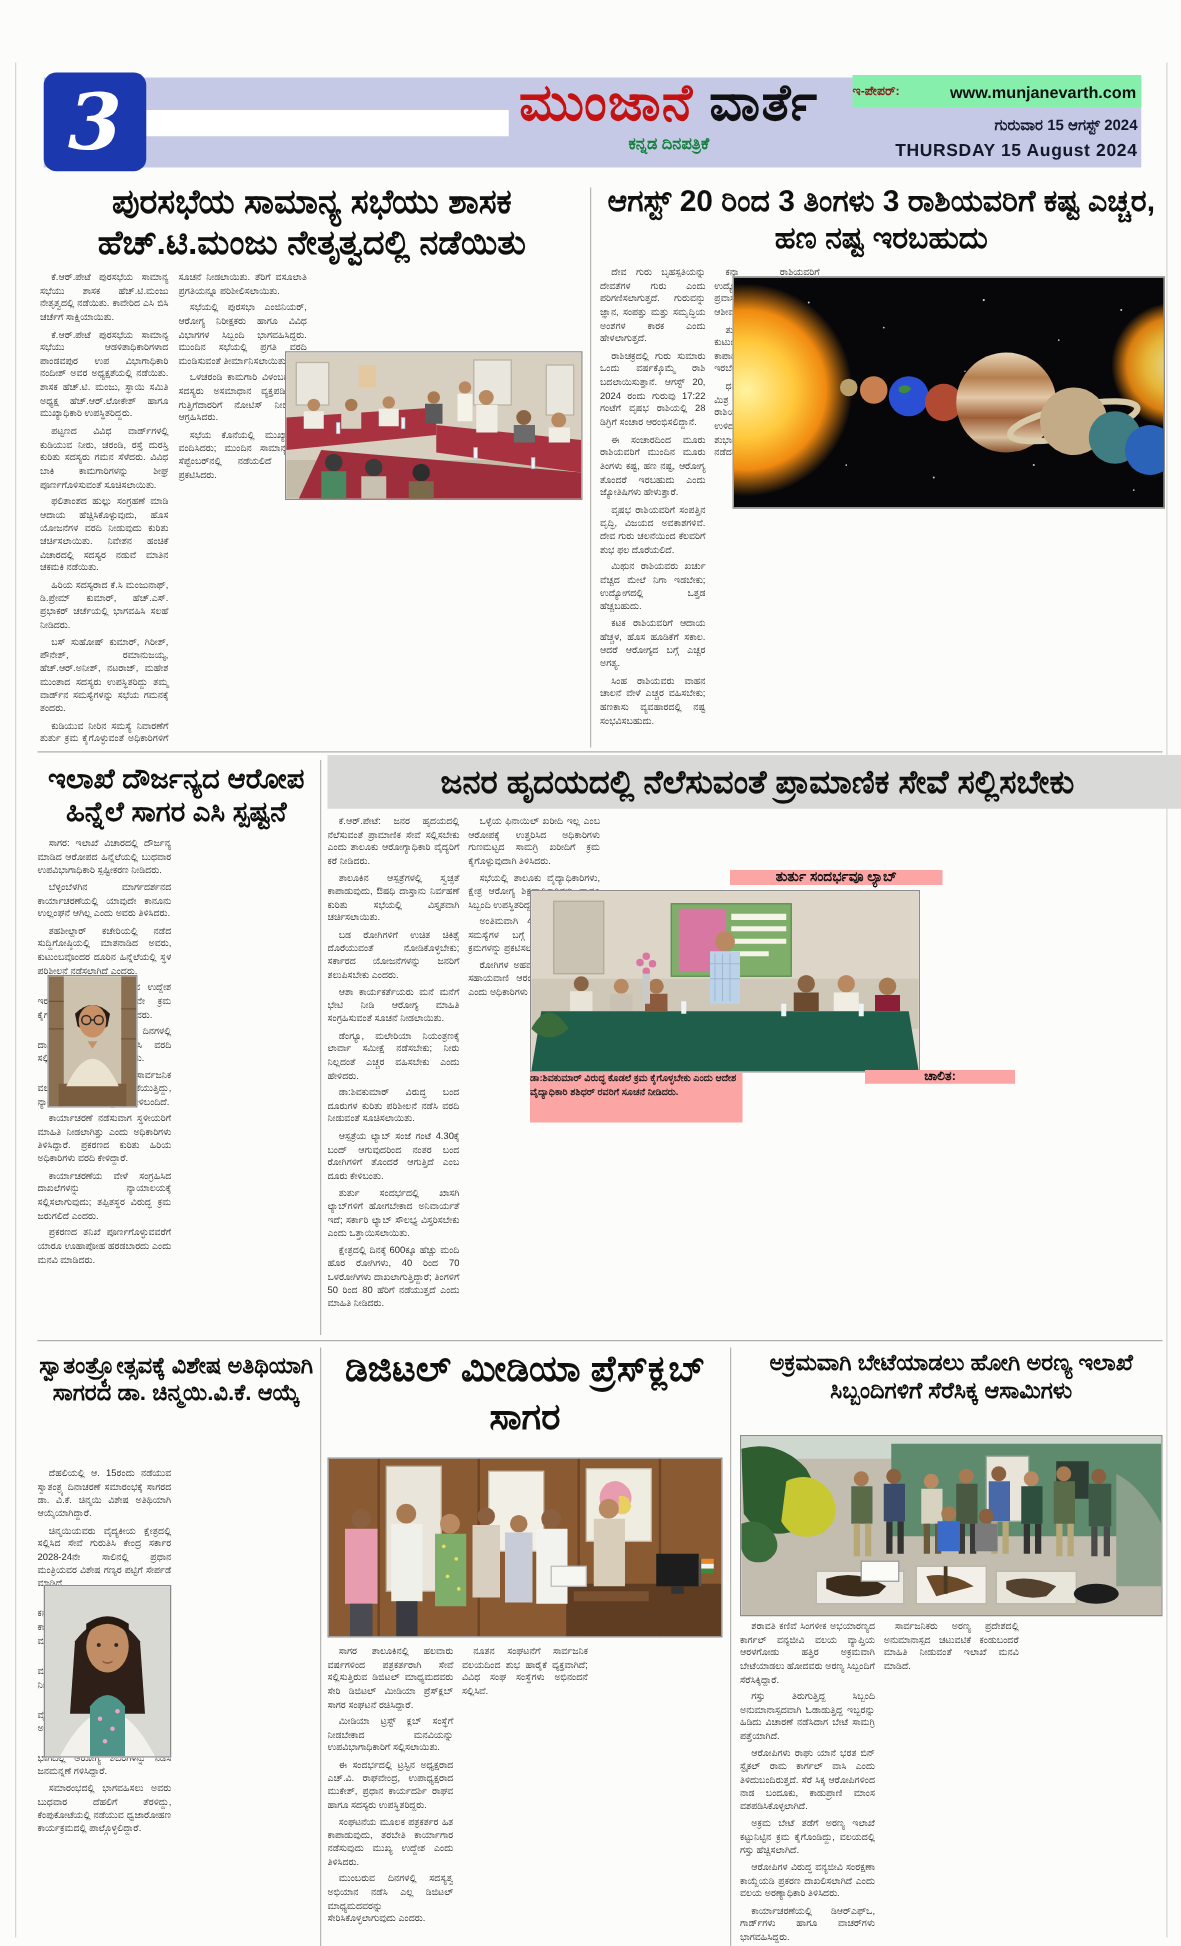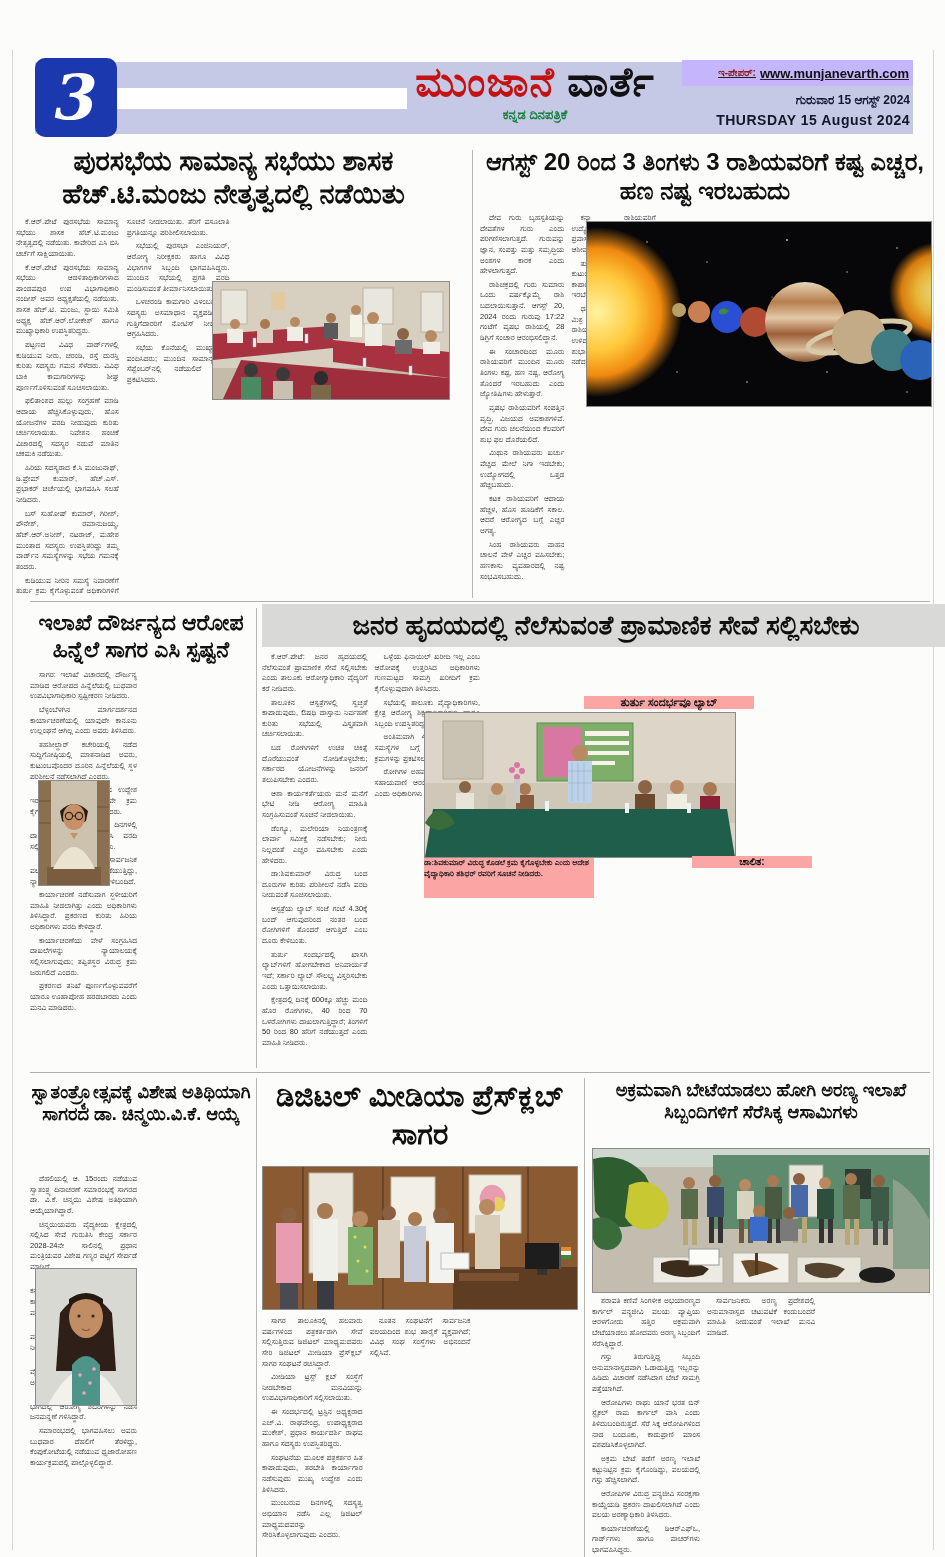--- a/index.html
+++ b/index.html
@@ -10,22 +10,22 @@
   .hdr-band{position:absolute;left:35px;top:62px;width:878px;height:72px;background:#c6c9e6;}
   .hdr-numbox{position:absolute;left:35px;top:58px;width:82px;height:79px;background:#1c38ae;
               border-radius:10px;display:flex;align-items:center;justify-content:center;}
   .hdr-num{font-family:"DejaVu Serif","Liberation Serif",serif;font-style:italic;font-weight:bold;
            font-size:62px;color:#fff;line-height:1;}
   .hdr-whitestrip{position:absolute;left:117px;top:88px;width:290px;height:21px;background:#fff;}
   .masthead{position:absolute;left:370px;top:60px;width:330px;text-align:center;}
   .masthead .mh{font-size:41px;font-weight:bold;letter-spacing:1px;line-height:1.1;}
   .mh-red{color:#c41111;} .mh-black{color:#111;}
   .tagline{font-size:13px;font-weight:bold;color:#15803d;margin-top:2px;}
-  .hdr-epaper{position:absolute;left:682px;top:60px;width:231px;height:26px;background:#c4b5fd;
-              display:flex;align-items:center;justify-content:flex-end;padding-right:4px;box-sizing:border-box;text-decoration:underline;}
+  .hdr-epaper{position:absolute;left:682px;top:60px;width:231px;height:26px;background:#86efac;
+              display:flex;align-items:center;justify-content:space-between;padding-right:4px;box-sizing:border-box;}
   .hdr-epaper .lab{font-size:10px;font-weight:bold;color:#8b1a1a;margin-right:4px;}
   .hdr-epaper .url{font-size:13px;font-weight:bold;color:#111;}
   .hdr-date-kn{position:absolute;left:640px;top:93px;width:270px;text-align:right;
                font-size:12px;font-weight:bold;color:#15172b;}
   .hdr-date-en{position:absolute;left:640px;top:112px;width:270px;text-align:right;
                font-size:14px;font-weight:bold;color:#15172b;letter-spacing:.5px;}
   
   .article{position:absolute;}
   .headline{font-weight:bold;color:#101010;text-align:center;line-height:1.22;}
   .cols{position:absolute;overflow:hidden;column-fill:auto;}
@@ -69,21 +69,21 @@
       <div class="tagline">ಕನ್ನಡ ದಿನಪತ್ರಿಕೆ</div>
     </div>
     <div class="hdr-epaper">
       <span class="lab">ಇ-ಪೇಪರ್:</span>
       <span class="url">www.munjanevarth.com</span>
     </div>
     <div class="hdr-date-kn">ಗುರುವಾರ 15 ಆಗಸ್ಟ್ 2024</div>
     <div class="hdr-date-en">THURSDAY 15 August 2024</div>
   </div>
 
-  <div class="article" style="left:16px;top:145px;width:435px;height:455px;">
+  <div class="article" style="left:32px;top:145px;width:435px;height:455px;">
     <div class="headline a1-headline">ಪುರಸಭೆಯ ಸಾಮಾನ್ಯ ಸಭೆಯು ಶಾಸಕ ಹೆಚ್.ಟಿ.ಮಂಜು ನೇತೃತ್ವದಲ್ಲಿ ನಡೆಯಿತು</div>
     <div class="cols" style="left:0;top:72px;width:435px;height:383px;column-count:4;column-gap:8px;">
         <p>ಕೆ.ಆರ್.ಪೇಟೆ ಪುರಸಭೆಯ ಸಾಮಾನ್ಯ ಸಭೆಯು ಶಾಸಕ ಹೆಚ್.ಟಿ.ಮಂಜು ನೇತೃತ್ವದಲ್ಲಿ ನಡೆಯಿತು. ಕಾವೇರಿದ ಎಸಿ ಬಿಸಿ ಚರ್ಚೆಗೆ ಸಾಕ್ಷಿಯಾಯಿತು.</p>
         <p>ಕೆ.ಆರ್.ಪೇಟೆ ಪುರಸಭೆಯ ಸಾಮಾನ್ಯ ಸಭೆಯು ಆಡಳಿತಾಧಿಕಾರಿಗಳಾದ ಪಾಂಡವಪುರ ಉಪ ವಿಭಾಗಾಧಿಕಾರಿ ನಂದೀಶ್ ಅವರ ಅಧ್ಯಕ್ಷತೆಯಲ್ಲಿ ನಡೆಯಿತು. ಶಾಸಕ ಹೆಚ್.ಟಿ. ಮಂಜು, ಸ್ಥಾಯಿ ಸಮಿತಿ ಅಧ್ಯಕ್ಷ ಹೆಚ್.ಆರ್.ಲೋಕೇಶ್ ಹಾಗೂ ಮುಖ್ಯಾಧಿಕಾರಿ ಉಪಸ್ಥಿತರಿದ್ದರು.</p>
         <p>ಪಟ್ಟಣದ ವಿವಿಧ ವಾರ್ಡ್‌ಗಳಲ್ಲಿ ಕುಡಿಯುವ ನೀರು, ಚರಂಡಿ, ರಸ್ತೆ ದುರಸ್ತಿ ಕುರಿತು ಸದಸ್ಯರು ಗಮನ ಸೆಳೆದರು. ವಿವಿಧ ಬಾಕಿ ಕಾಮಗಾರಿಗಳನ್ನು ಶೀಘ್ರ ಪೂರ್ಣಗೊಳಿಸುವಂತೆ ಸೂಚಿಸಲಾಯಿತು.</p>
         <p>ಫಲಿತಾಂಶದ ಹುಲ್ಲು ಸಂಗ್ರಹಣೆ ಮಾಡಿ ಆದಾಯ ಹೆಚ್ಚಿಸಿಕೊಳ್ಳುವುದು, ಹೊಸ ಯೋಜನೆಗಳ ವರದಿ ನೀಡುವುದು ಕುರಿತು ಚರ್ಚಿಸಲಾಯಿತು. ನಿವೇಶನ ಹಂಚಿಕೆ ವಿಚಾರದಲ್ಲಿ ಸದಸ್ಯರ ನಡುವೆ ಮಾತಿನ ಚಕಮಕಿ ನಡೆಯಿತು.</p>
         <p>ಹಿರಿಯ ಸದಸ್ಯರಾದ ಕೆ.ಸಿ ಮಂಜುನಾಥ್, ಡಿ.ಪ್ರೇಮ್ ಕುಮಾರ್, ಹೆಚ್.ಎಸ್. ಪ್ರಭಾಕರ್ ಚರ್ಚೆಯಲ್ಲಿ ಭಾಗವಹಿಸಿ ಸಲಹೆ ನೀಡಿದರು.</p>
         <p>ಬಸ್ ಸುಹೋಷ್ ಕುಮಾರ್, ಗಿರೀಶ್, ಪೌನೇಶ್, ರಮಾನುಜಯ್ಯ, ಹೆಚ್.ಆರ್.ಅನೀಶ್, ನಟರಾಜ್, ಮಹೇಶ ಮುಂತಾದ ಸದಸ್ಯರು ಉಪಸ್ಥಿತರಿದ್ದು ತಮ್ಮ ವಾರ್ಡ್‌ನ ಸಮಸ್ಯೆಗಳನ್ನು ಸಭೆಯ ಗಮನಕ್ಕೆ ತಂದರು.</p>
         <p>ಕುಡಿಯುವ ನೀರಿನ ಸಮಸ್ಯೆ ನಿವಾರಣೆಗೆ ತುರ್ತು ಕ್ರಮ ಕೈಗೊಳ್ಳುವಂತೆ ಅಧಿಕಾರಿಗಳಿಗೆ ಸೂಚನೆ ನೀಡಲಾಯಿತು. ತೆರಿಗೆ ವಸೂಲಾತಿ ಪ್ರಗತಿಯನ್ನೂ ಪರಿಶೀಲಿಸಲಾಯಿತು.</p>
         <p>ಸಭೆಯಲ್ಲಿ ಪುರಸಭಾ ಎಂಜಿನಿಯರ್, ಆರೋಗ್ಯ ನಿರೀಕ್ಷಕರು ಹಾಗೂ ವಿವಿಧ ವಿಭಾಗಗಳ ಸಿಬ್ಬಂದಿ ಭಾಗವಹಿಸಿದ್ದರು. ಮುಂದಿನ ಸಭೆಯಲ್ಲಿ ಪ್ರಗತಿ ವರದಿ ಮಂಡಿಸುವಂತೆ ತೀರ್ಮಾನಿಸಲಾಯಿತು.</p>

